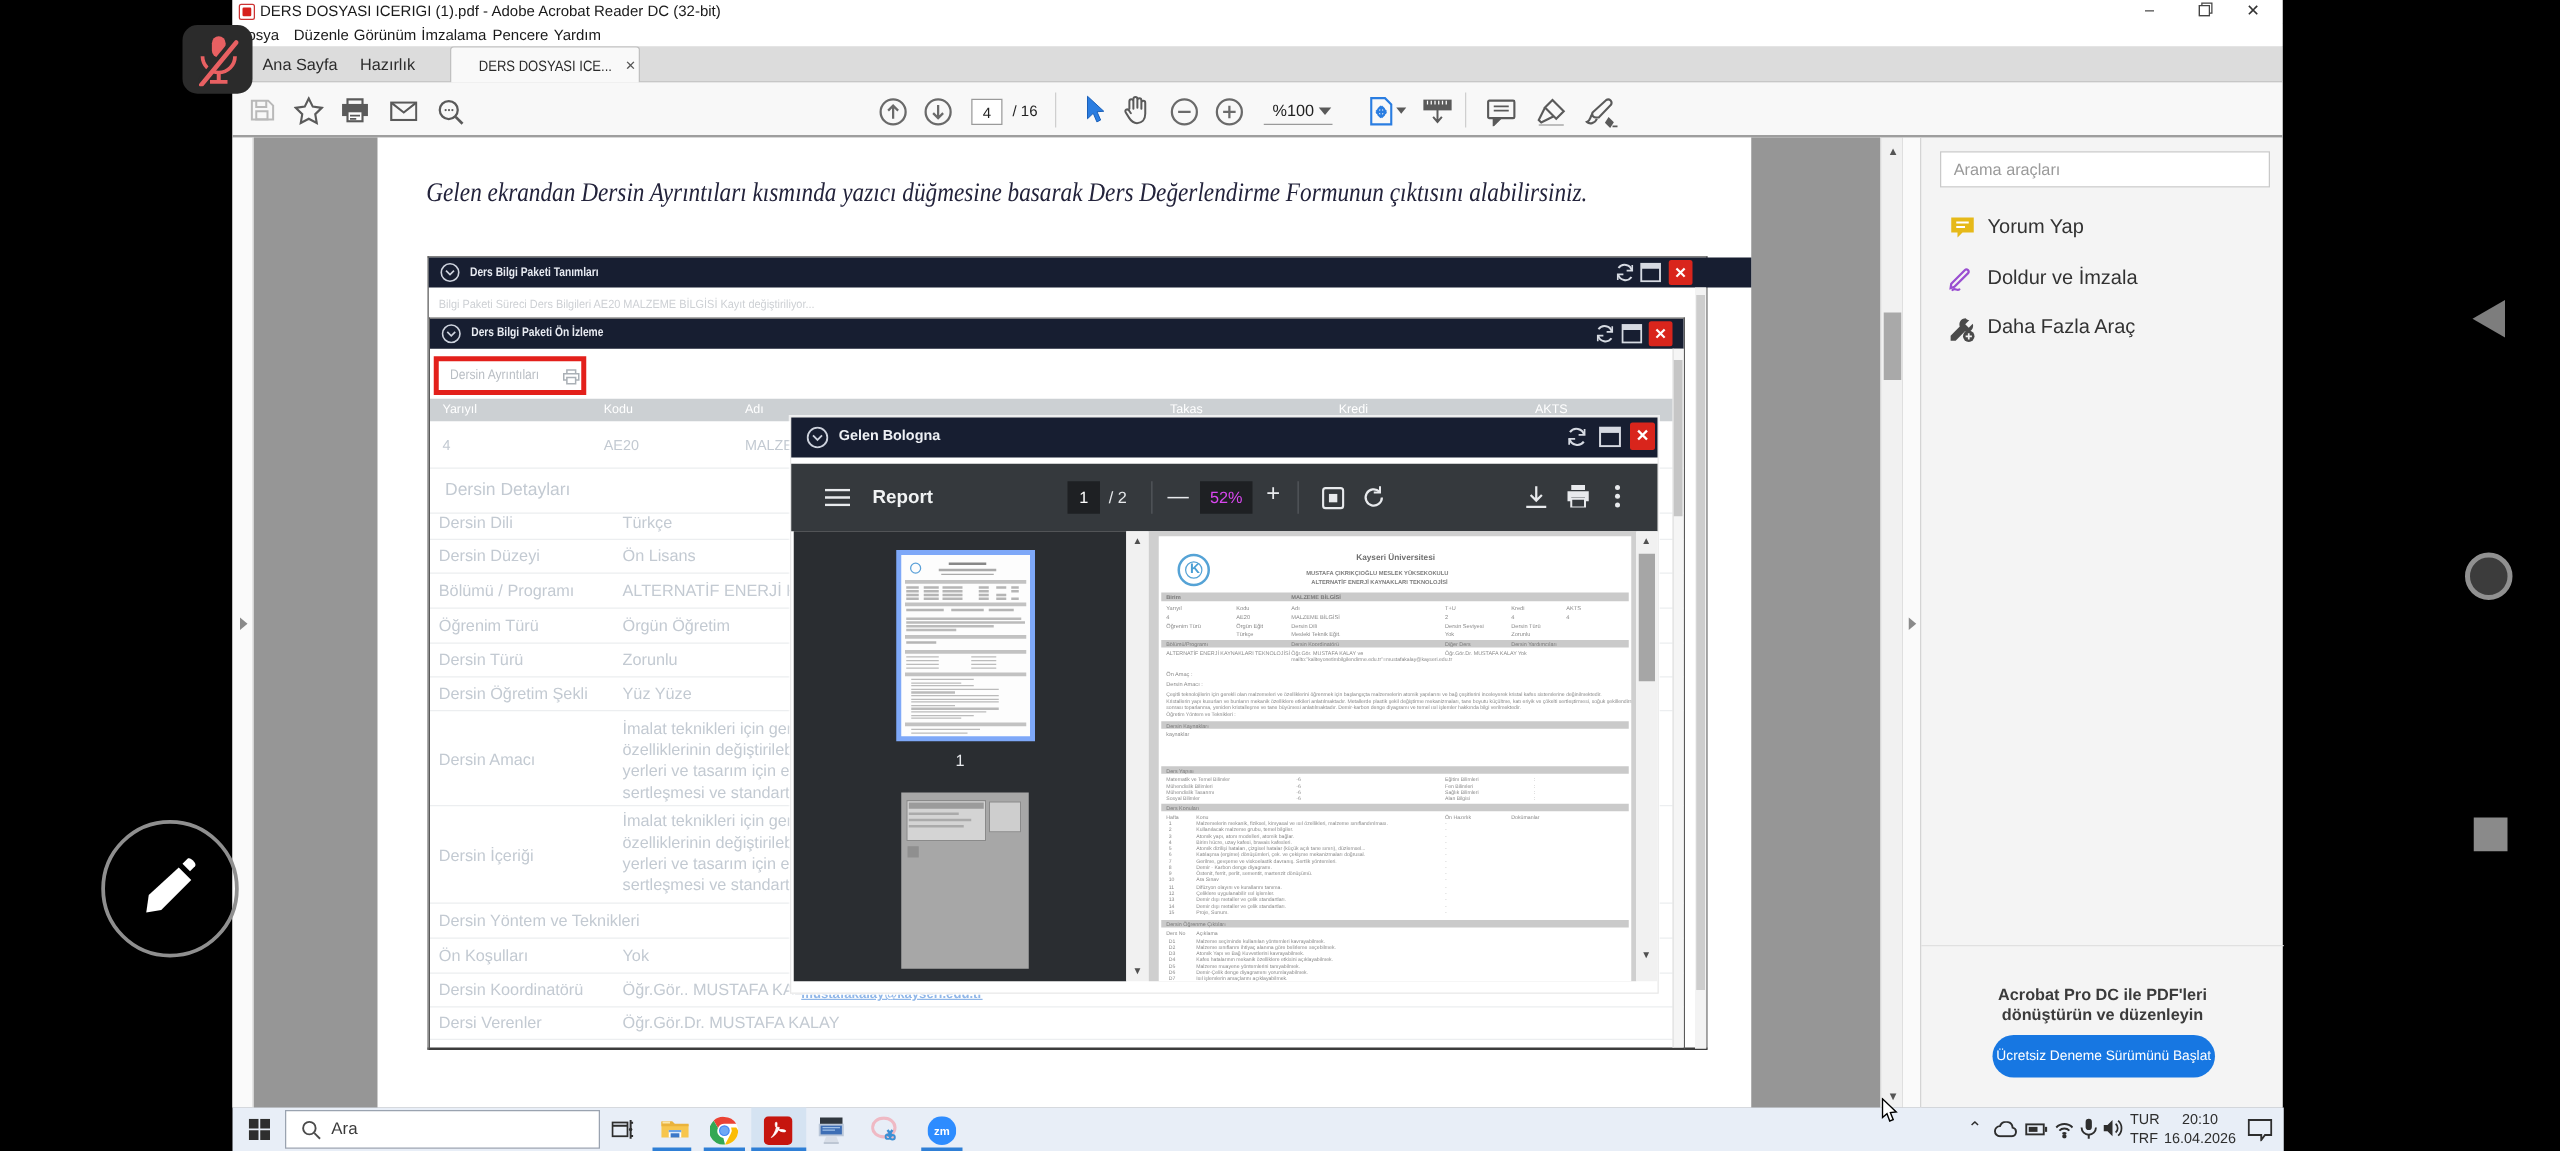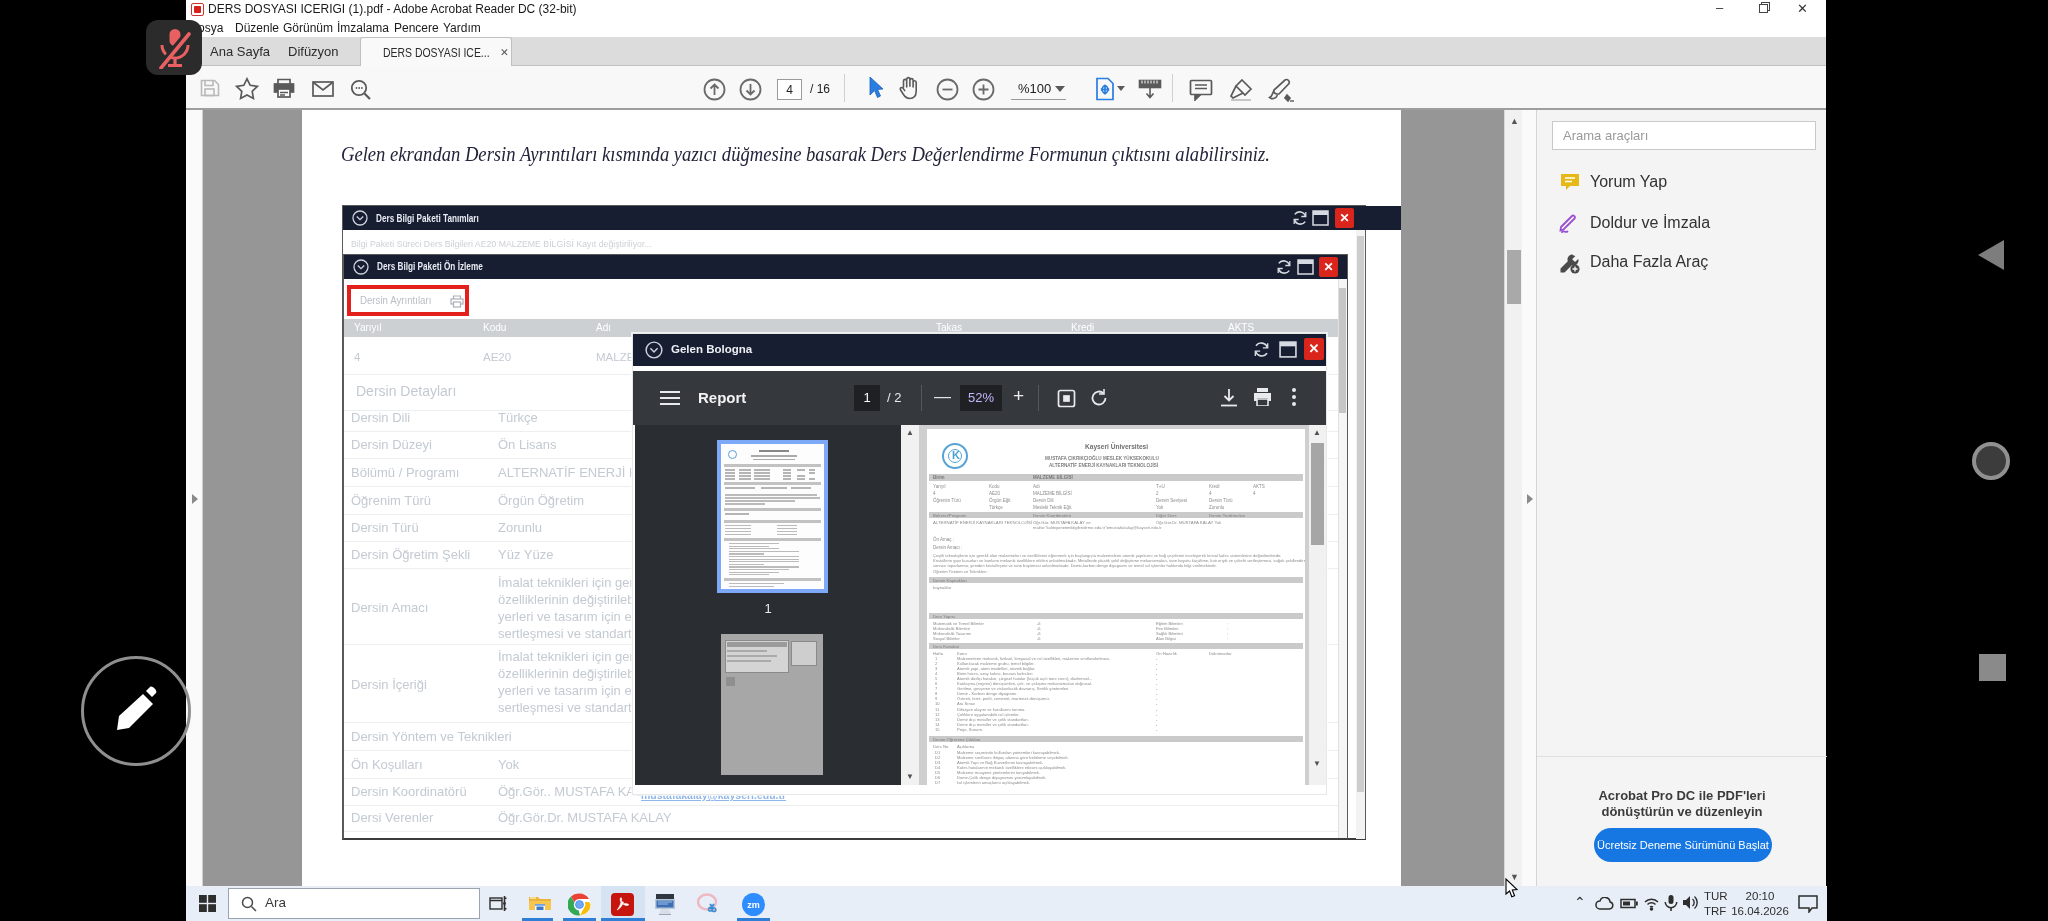--- a/index.html
+++ b/index.html
@@ -30,21 +30,21 @@
       <span class="t" style="left:12px;top:2px;">osya</span>
       <span class="t" style="left:49px;top:2px;">Düzenle</span>
       <span class="t" style="left:97px;top:2px;">Görünüm</span>
       <span class="t" style="left:151px;top:2px;">İmzalama</span>
       <span class="t" style="left:208px;top:2px;">Pencere</span>
       <span class="t" style="left:257px;top:2px;">Yardım</span>
     </div>
 
     <div class="abs" style="left:0;top:37px;width:1640px;height:29px;background:#dcdcdc;border-bottom:1px solid #c0c0c0;">
       <span class="t" style="left:24px;top:7px;font-size:13px;color:#2b2b2b;">Ana Sayfa</span>
-      <span class="t" style="left:102px;top:7px;font-size:13px;color:#2b2b2b;">Difüzyon</span>
+      <span class="t" style="left:102px;top:7px;font-size:13px;color:#2b2b2b;">Hazırlık</span>
       <div class="abs" style="left:174px;top:0px;width:152px;height:29px;background:#f9f9f9;border:1px solid #c0c0c0;border-bottom:none;border-radius:3px 3px 0 0;">
         <span class="t" style="left:22px;top:8px;font-size:12px;color:#2b2b2b;transform:scaleX(0.87);transform-origin:0 0;">DERS DOSYASI ICE...</span>
         <span class="t" style="left:139px;top:8px;font-size:10.5px;color:#555;">✕</span>
       </div>
     </div>
 
     <div class="abs" style="left:0;top:66px;width:1640px;height:44px;background:#f8f8f8;border-bottom:2px solid #9e9e9e;" id="toolbar">
       <svg class="abs" style="left:14px;top:13px;" width="20" height="18" viewBox="0 0 20 18">
           <g fill="none" stroke="#b9b9b9" stroke-width="1.6">
             <path d="M1.5 1.5h13l4 4v11h-17z"></path>
@@ -297,21 +297,21 @@
 <svg class="abs" style="left:27px;top:20px;" width="20" height="14" viewBox="0 0 20 14">
                 <g stroke="#e8eaed" stroke-width="2">
                   <path d="M0 1h20M0 7h20M0 13h20"></path>
                 </g>
               </svg>
 <span class="t" style="left:65px;top:18px;font-size:15px;font-weight:bold;color:#f1f3f4;">Report</span>
 <div class="abs" style="left:221px;top:14px;width:26px;height:26px;background:#1e2023;text-align:center;line-height:26px;font-size:13px;color:#fff;">1</div>
 <span class="t" style="left:254px;top:19px;font-size:13px;color:#e8eaed;">/ 2</span>
 <div class="abs" style="left:288px;top:14px;width:1px;height:26px;background:#55595e;"></div>
 <span class="t" style="left:301px;top:16px;font-size:17px;color:#e8eaed;">—</span>
-<div class="abs" style="left:327px;top:14px;width:42px;height:26px;background:#1e2023;text-align:center;line-height:26px;font-size:13px;color:#c4b5fd;">52%</div>
+<div class="abs" style="left:327px;top:14px;width:42px;height:26px;background:#1e2023;text-align:center;line-height:26px;font-size:13px;color:#d946ef;">52%</div>
 <span class="t" style="left:380px;top:14px;font-size:19px;color:#e8eaed;">+</span>
 <div class="abs" style="left:405px;top:14px;width:1px;height:26px;background:#55595e;"></div>
 <svg class="abs" style="left:424px;top:18px;" width="19" height="19" viewBox="0 0 19 19">
                 <g fill="none" stroke="#e8eaed" stroke-width="1.7">
                   <rect x="1.5" y="1.5" width="16" height="16" rx="2"></rect>
                   <rect x="7" y="7" width="5" height="5" fill="#e8eaed"></rect>
                 </g>
               </svg>
 <svg class="abs" style="left:456px;top:17px;" width="20" height="20" viewBox="0 0 20 20">
                 <g fill="none" stroke="#e8eaed" stroke-width="1.8">

